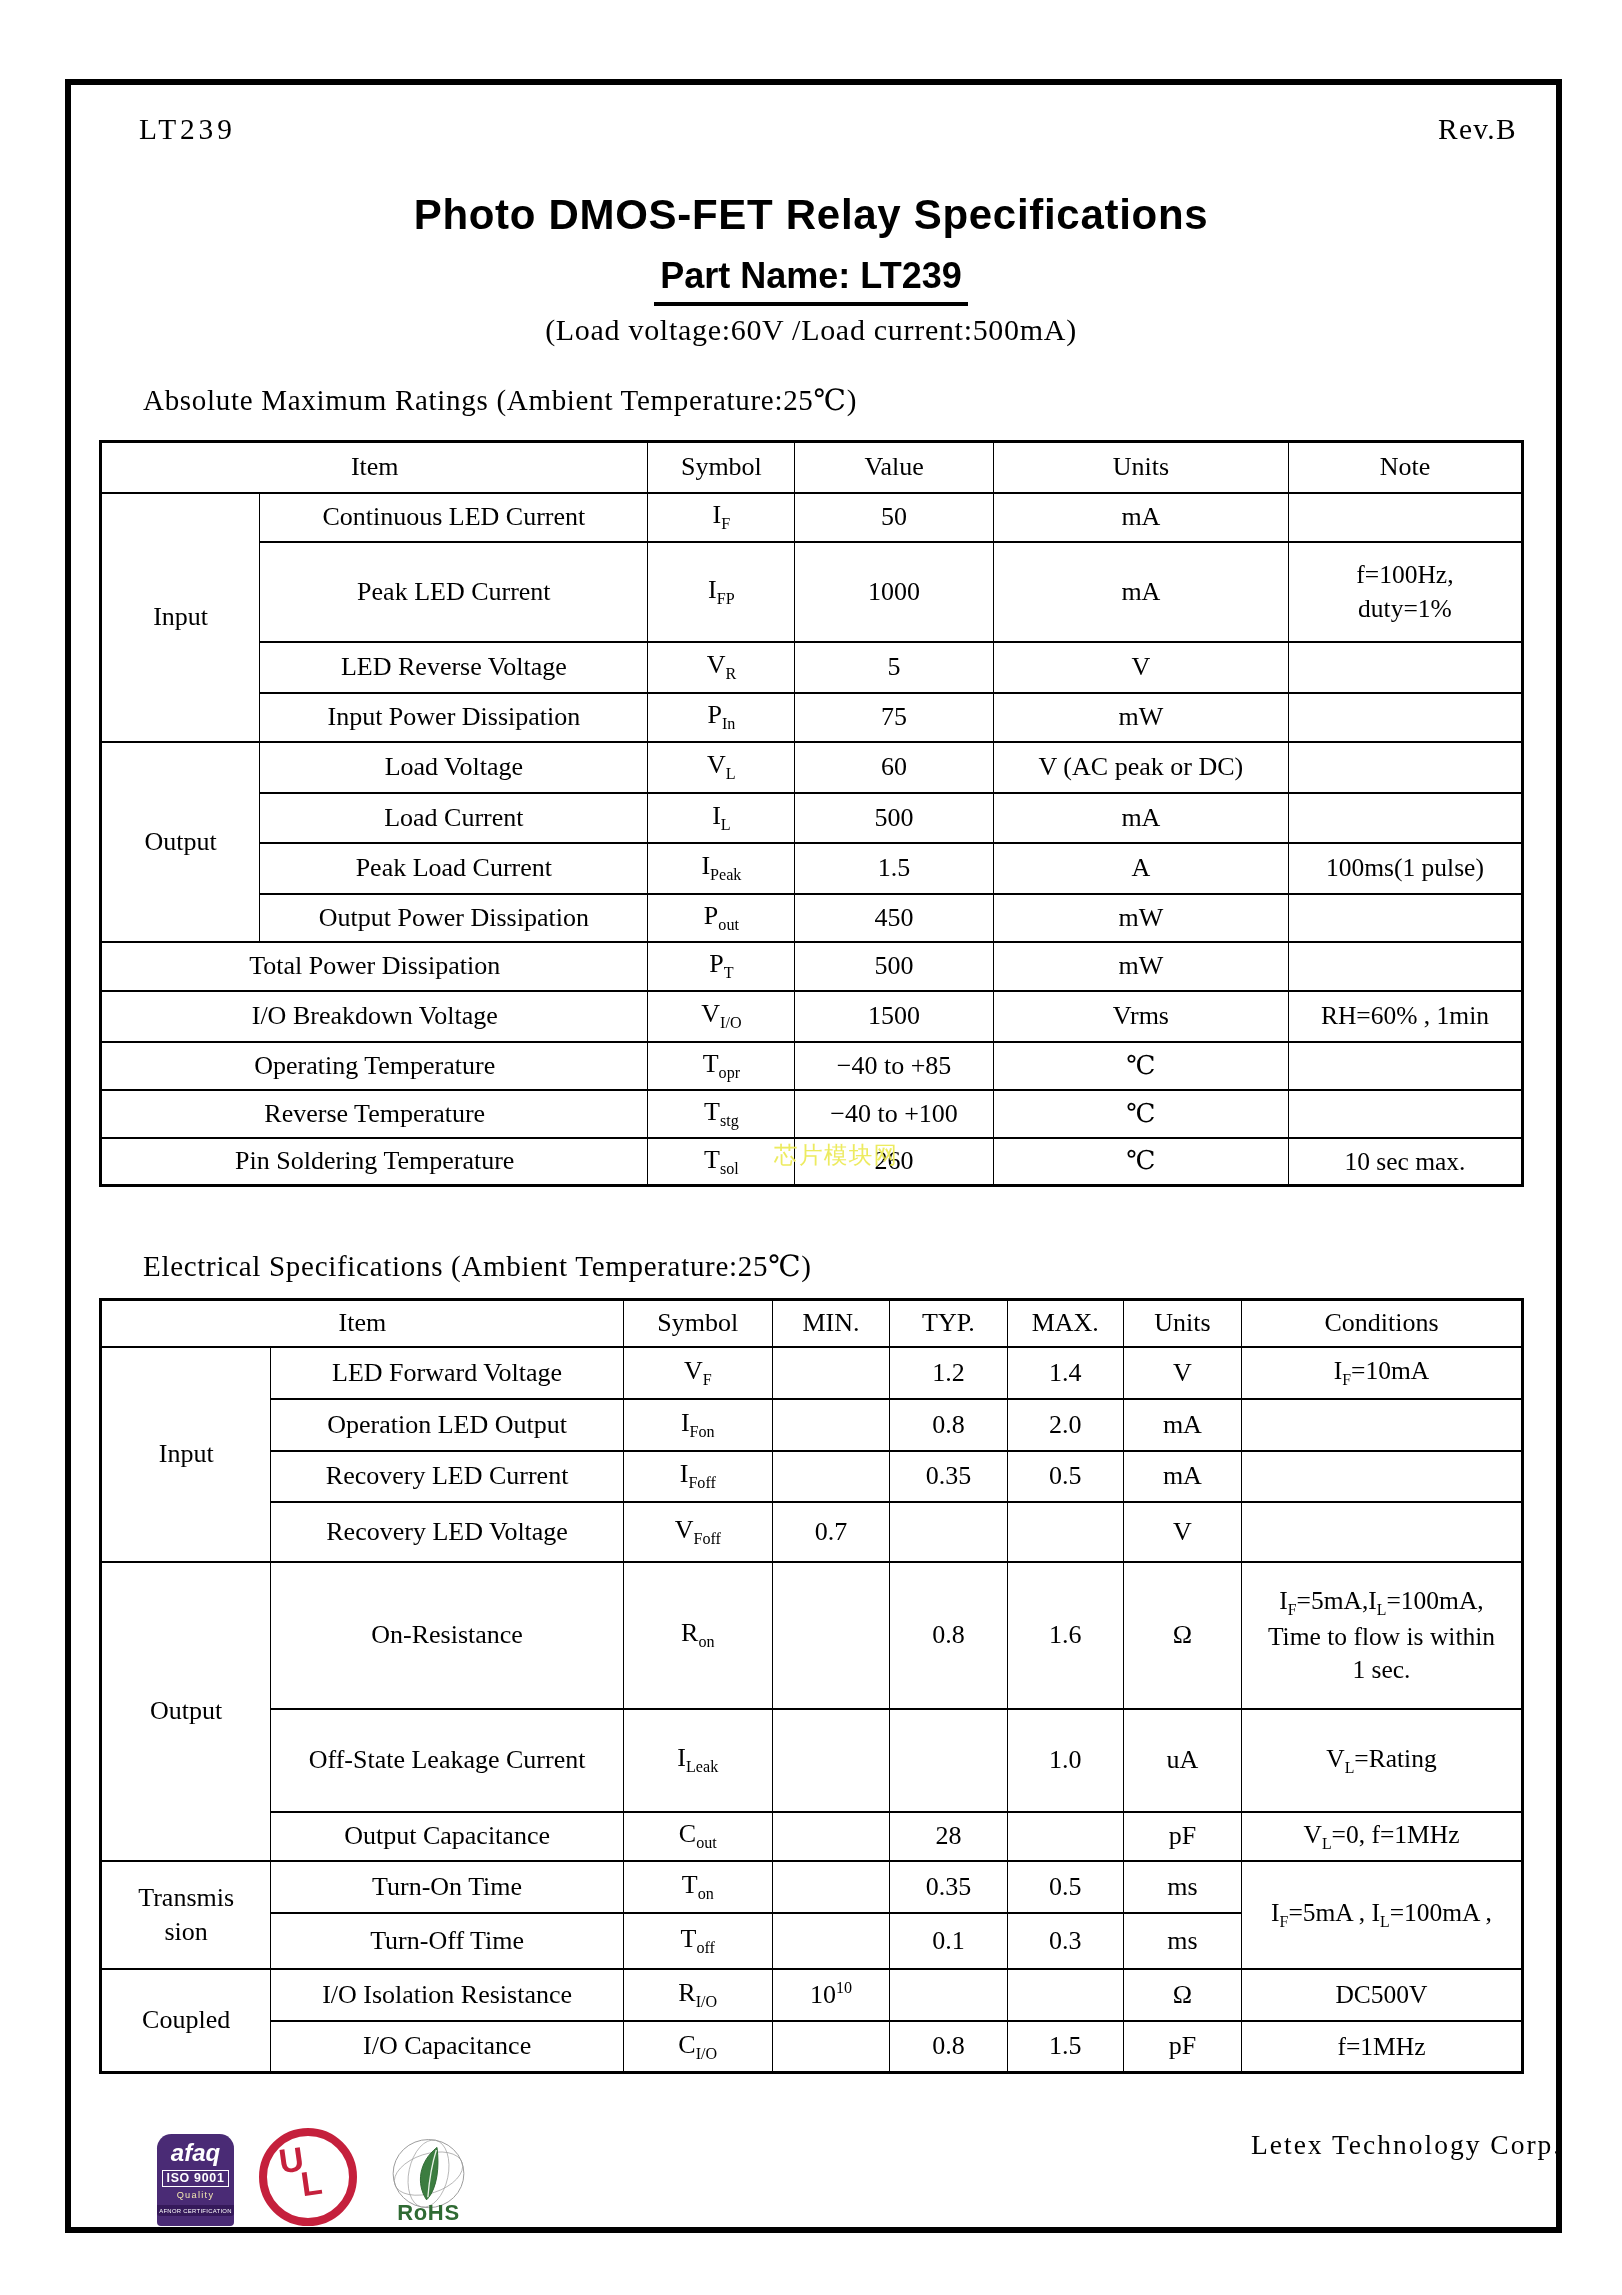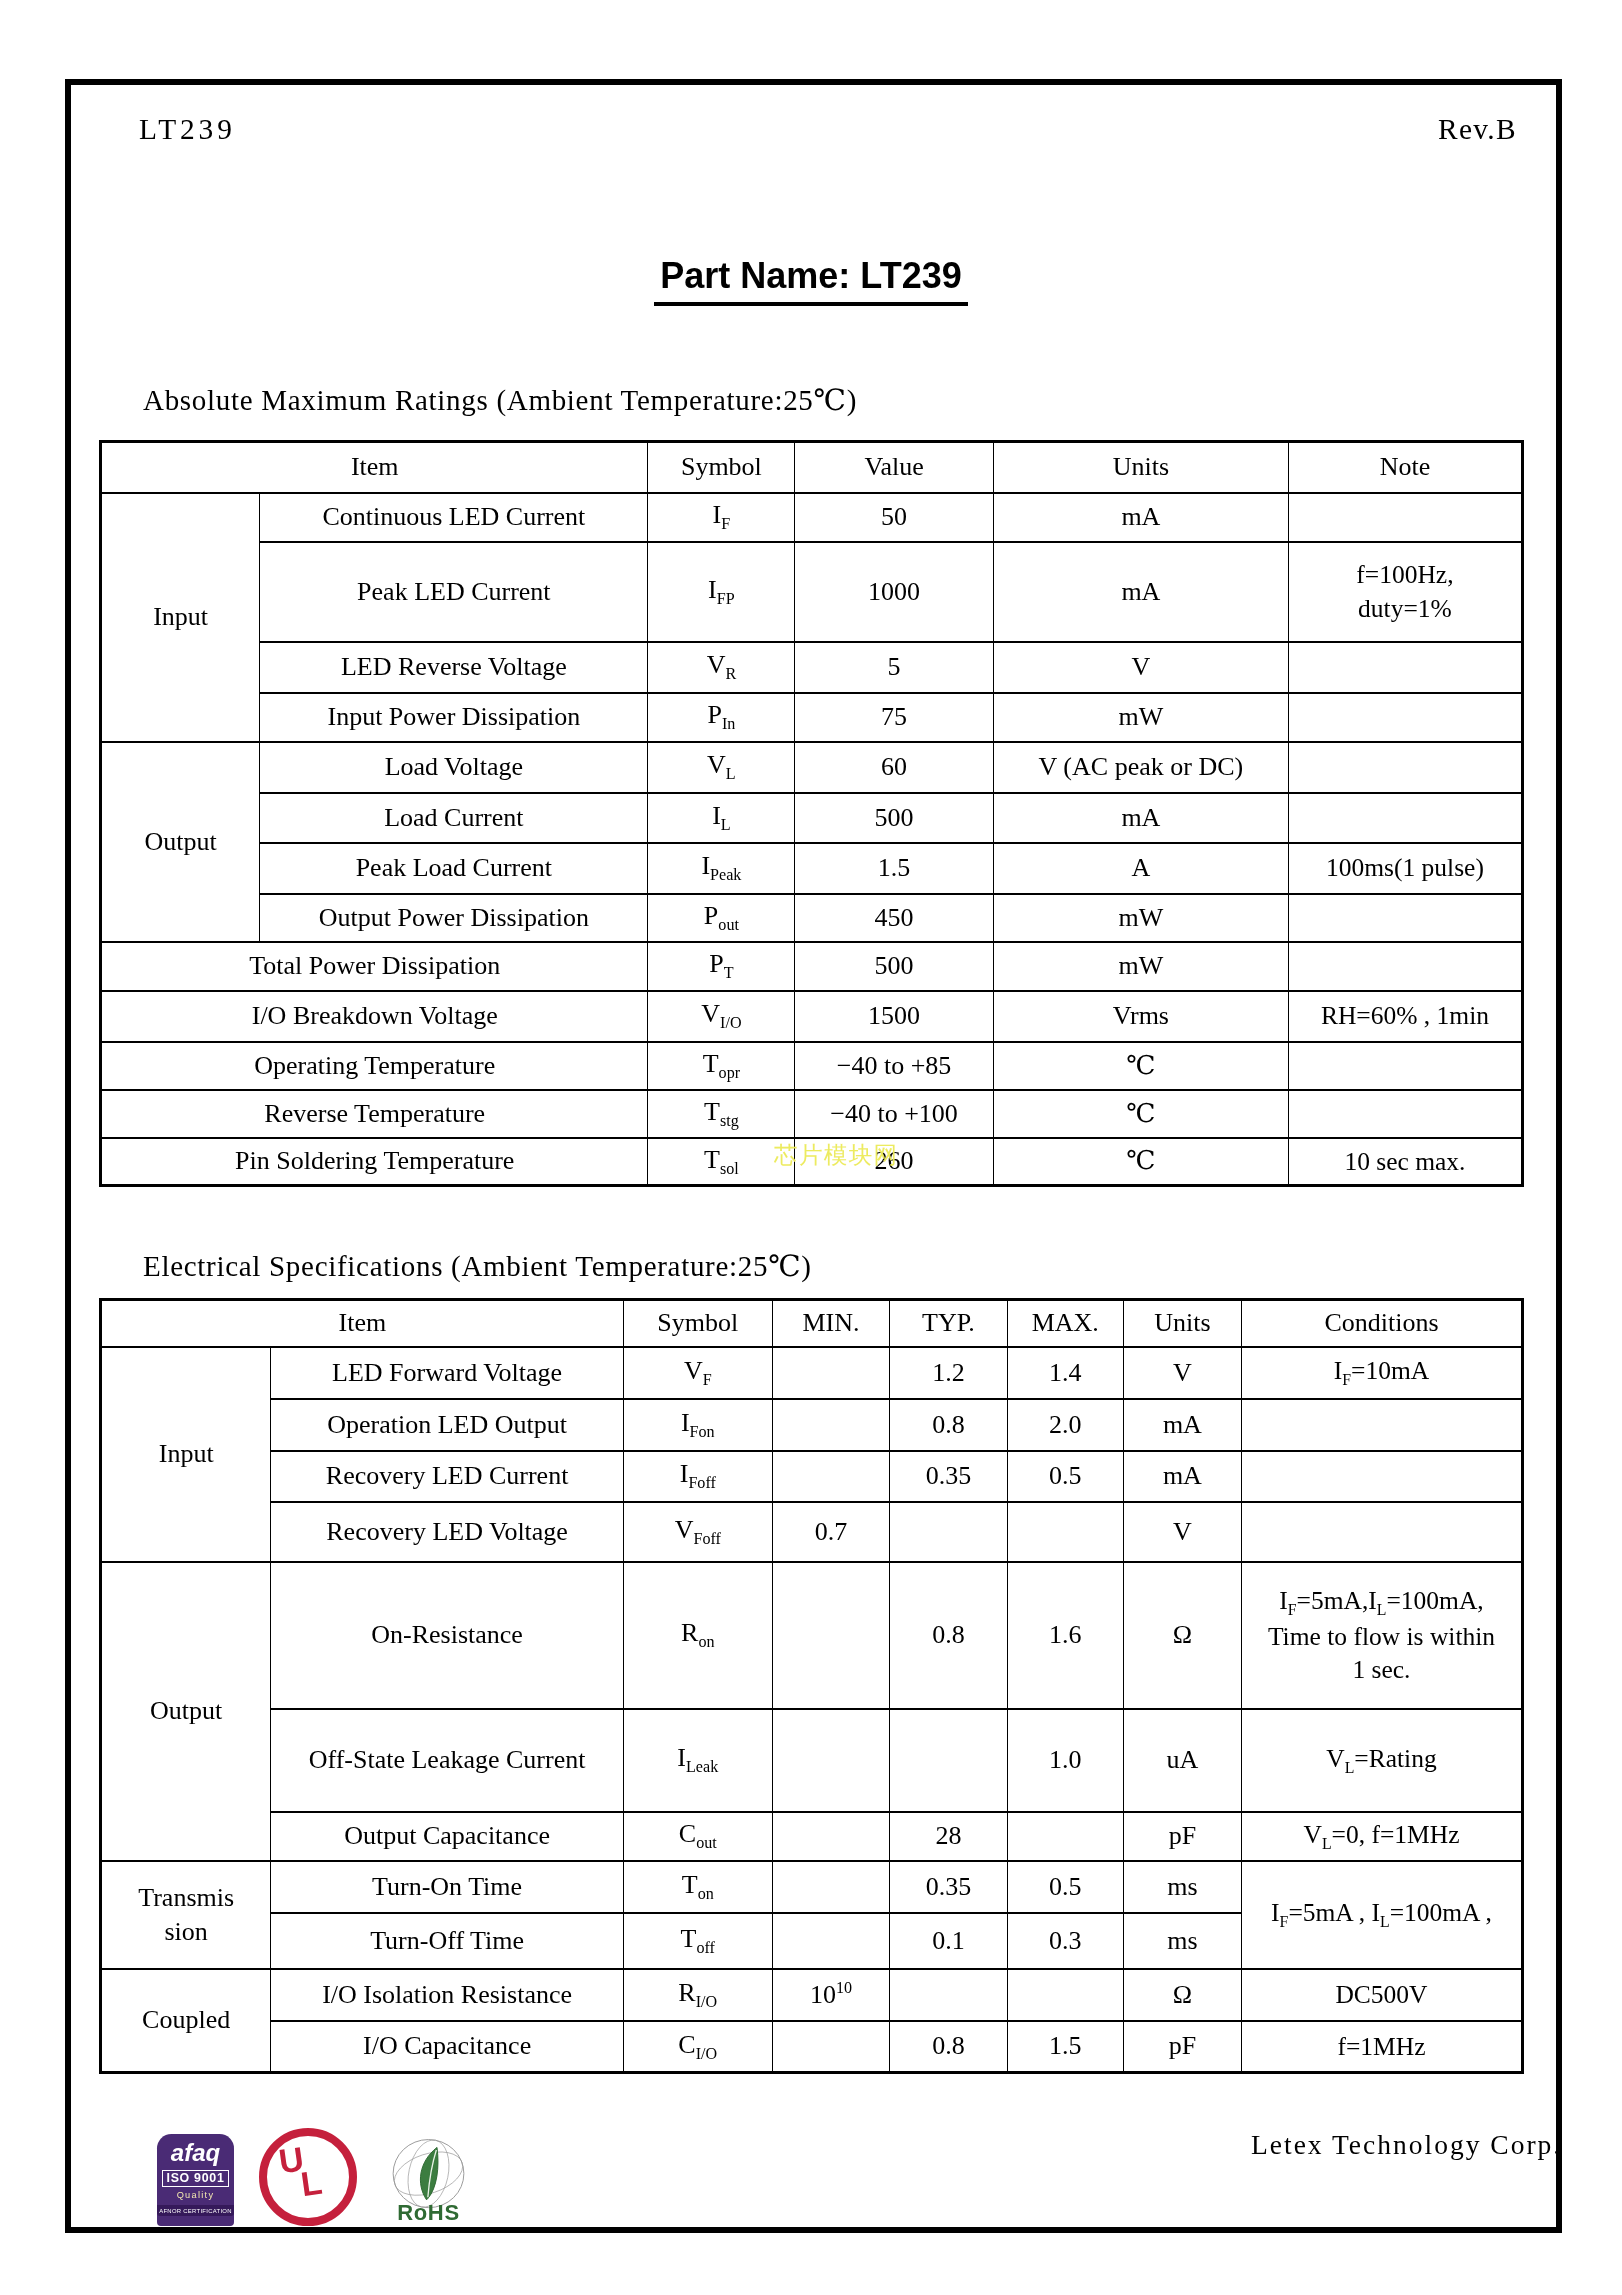--- a/index.html
+++ b/index.html
@@ -57,23 +57,25 @@
 </style>
 </head>
 <body>
 
 <div class="page">
   <div class="frame"></div>
 
   <div class="hdr-left">LT239</div>
   <div class="hdr-right">Rev.B</div>
 
+  <div class="title">Photo DMOS-FET Relay Specifications</div>
   <div class="partwrap">
     <span class="part">Part Name: LT239</span>
   </div>
+  <div class="loadline">(Load voltage:60V /Load current:500mA)</div>
 
   <div class="sect sect1">Absolute Maximum Ratings (Ambient Temperature:25℃)</div>
 
   <table class="spec tbl1">
     <colgroup>
       <col style="width:11.2%">
         <col style="width:27.3%">
         <col style="width:10.33%">
       <col style="width:13.96%">
         <col style="width:20.75%">

